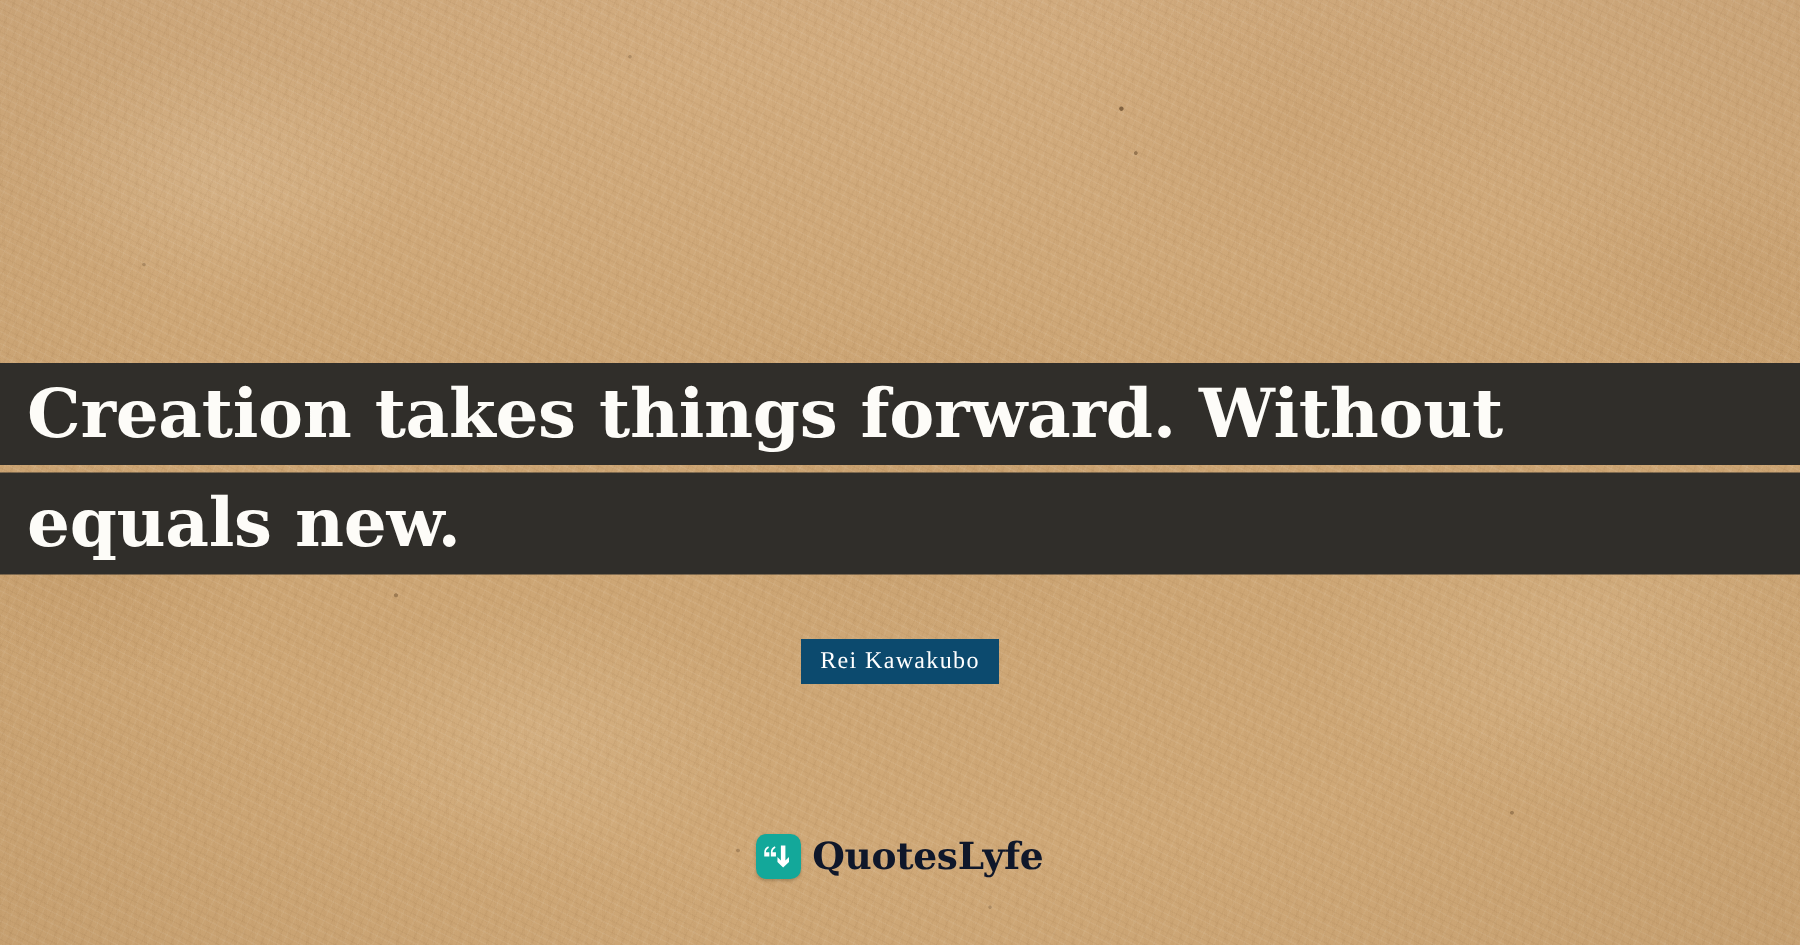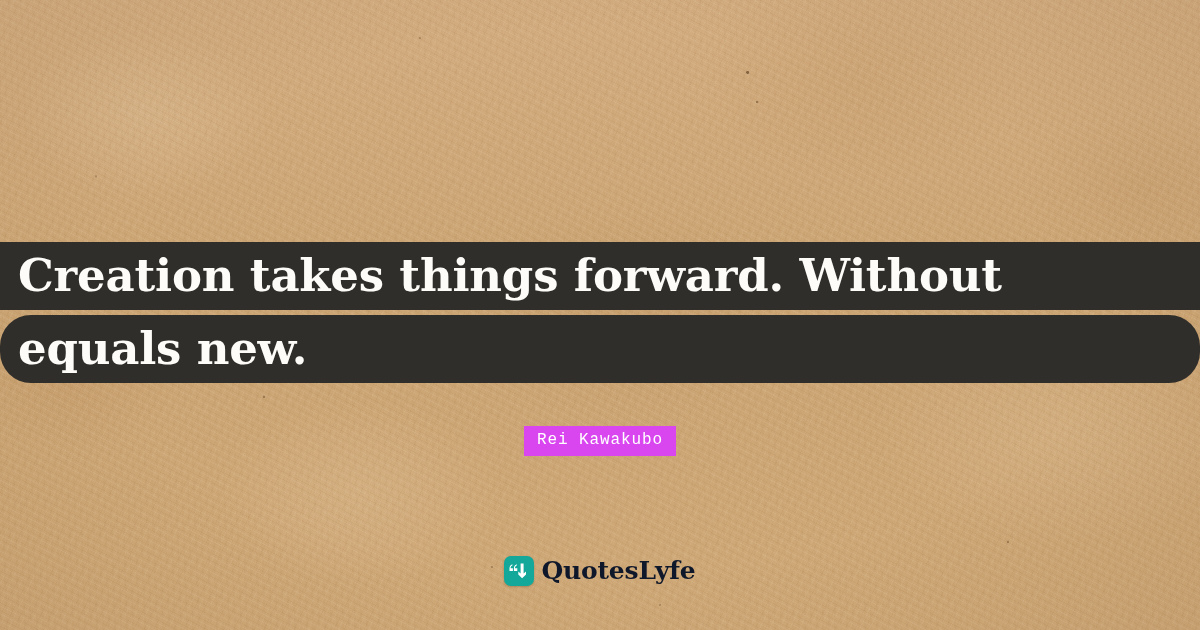--- a/index.html
+++ b/index.html
@@ -121,35 +121,35 @@
     font-family: "DejaVu Serif", "Liberation Serif", serif;
     font-weight: bold;
     font-size: 45px;
     line-height: 68px;
     letter-spacing: -0.2px;
     padding: 0 18px;
     margin-bottom: 5px;
     white-space: nowrap;
     text-rendering: optimizeLegibility;
   }
-  .quote-line:last-child { margin-bottom: 0; border-radius: 31px; }
+  .quote-line:last-child { margin-bottom: 0; }
 
   
   .author-wrap {
     position: absolute;
     top: 426px;
     left: 0;
     right: 0;
     display: flex;
     justify-content: center;
   }
   .author-badge {
-    background: #d946ef;
+    background: #0c4a6e;
     color: #ffffff;
-    font-family: Liberation Mono, monospace;
+    font-family: Liberation Serif, serif;
     font-size: 16px;
     font-weight: normal;
     letter-spacing: 0.9px;
     padding: 5px 13px 6px 13px;
     line-height: 19px;
     white-space: nowrap;
   }
 
   
   .brand {

